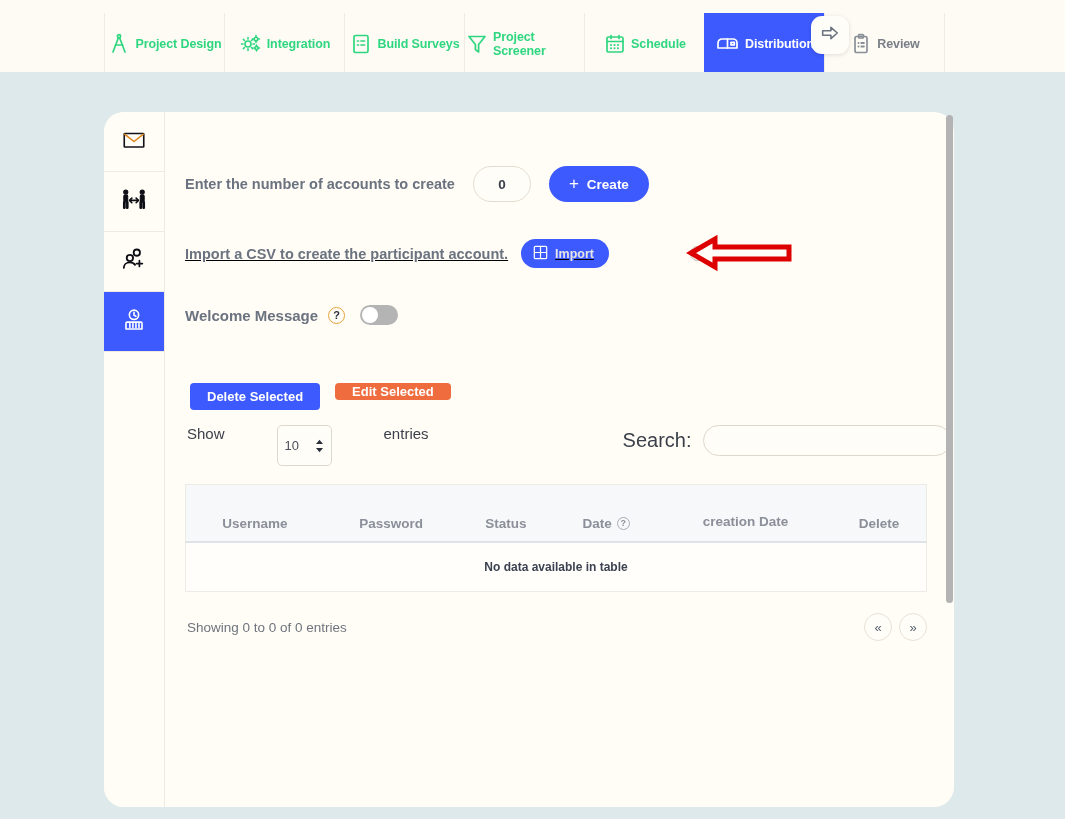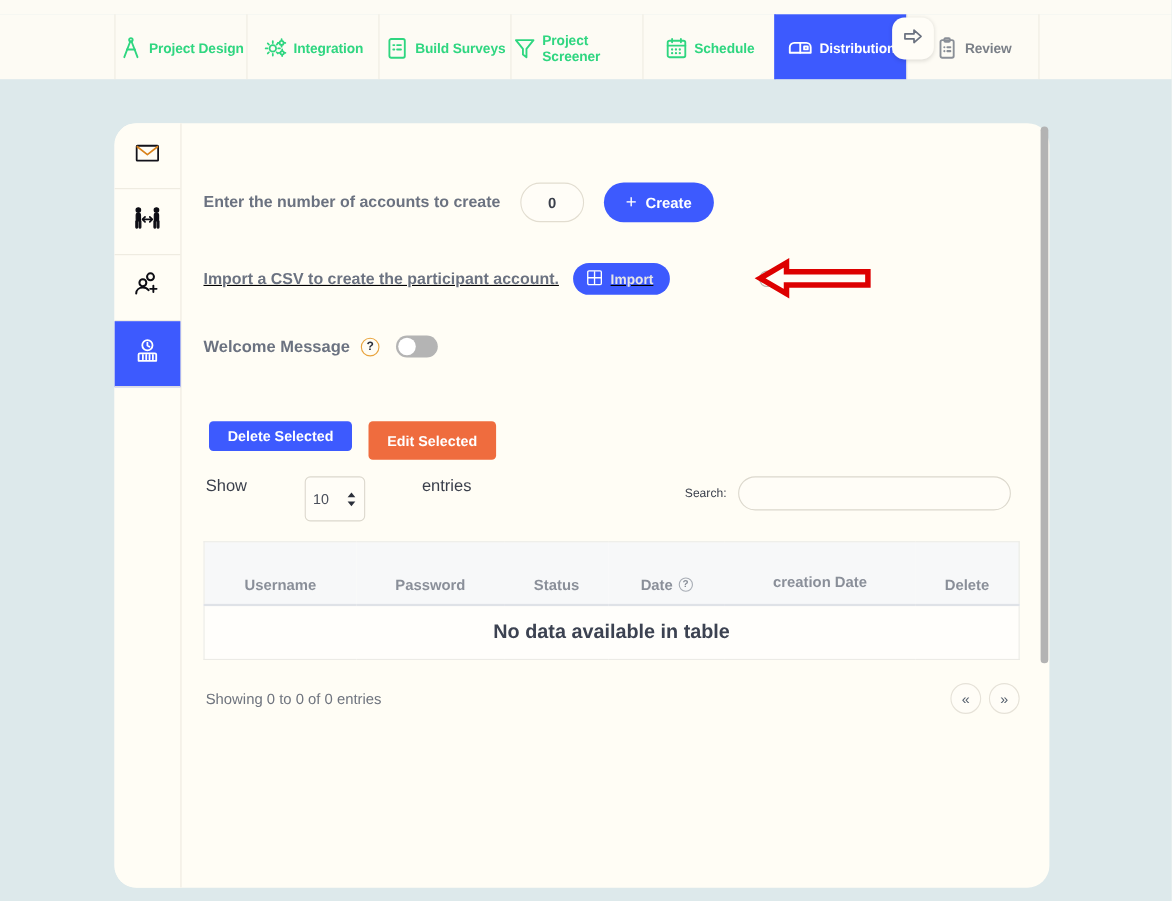--- a/index.html
+++ b/index.html
@@ -188,21 +188,21 @@
     margin-top: 58px;
     padding-left: 5px;
   }
   .btn-delete-sel {
     height: 27px; padding: 0 17px;
     background: #3d5afe; border: none; border-radius: 4px;
     color: #fff; font-size: 13px; font-weight: bold;
     cursor: pointer; font-family: "Liberation Sans", sans-serif;
   }
   .btn-edit-sel {
-    height: 35px; padding: 0 17px;
+    height: 17px; padding: 0 17px;
     background: #ef6c3e; border: none; border-radius: 4px;
     color: #fff; font-size: 13px; font-weight: bold;
     cursor: pointer; font-family: "Liberation Sans", sans-serif;
   }
 
   .table-controls {
     display: flex; align-items: flex-start;
     margin-top: 15px;
     padding-left: 2px;
     gap: 44px;
@@ -227,21 +227,21 @@
     position: absolute; right: 16px; top: 50%;
     transform: translateY(-50%);
     pointer-events: none;
     display: flex; flex-direction: column; gap: 2px;
     line-height: 0;
   }
   .search-wrap {
     margin-left: 150px;
     display: flex; align-items: center;
   }
-  .search-label { font-size: 11px; color: #3a3f4b; margin-right: 11px; }
+  .search-label { font-size: 20px; color: #3a3f4b; margin-right: 11px; }
   .search-input {
     width: 248px; height: 31px;
     border: 1px solid #dcd8cd;
     border-radius: 16px;
     background: #fffdf7;
     padding: 0 13px;
     font-size: 13px;
     font-family: "Liberation Sans", sans-serif;
     outline: none;
   }
@@ -267,21 +267,21 @@
   .mini-q {
     width: 13px; height: 13px;
     border: 1px solid #a8adb5; border-radius: 50%;
     font-size: 9px; display: inline-flex;
     align-items: center; justify-content: center;
     color: #8a8f99; font-weight: bold;
   }
   .th-creation { text-align: left; padding-left: 14px; line-height: 1.22; }
   .data-table td {
     text-align: center;
-    font-size: 18px; font-weight: bold;
+    font-size: 12px; font-weight: bold;
     color: #3c4251;
     height: 50px;
     background: #fffefb;
   }
 
   .table-footer {
     display: flex; align-items: center;
     justify-content: space-between;
     width: 742px;
     margin-top: 21px;

